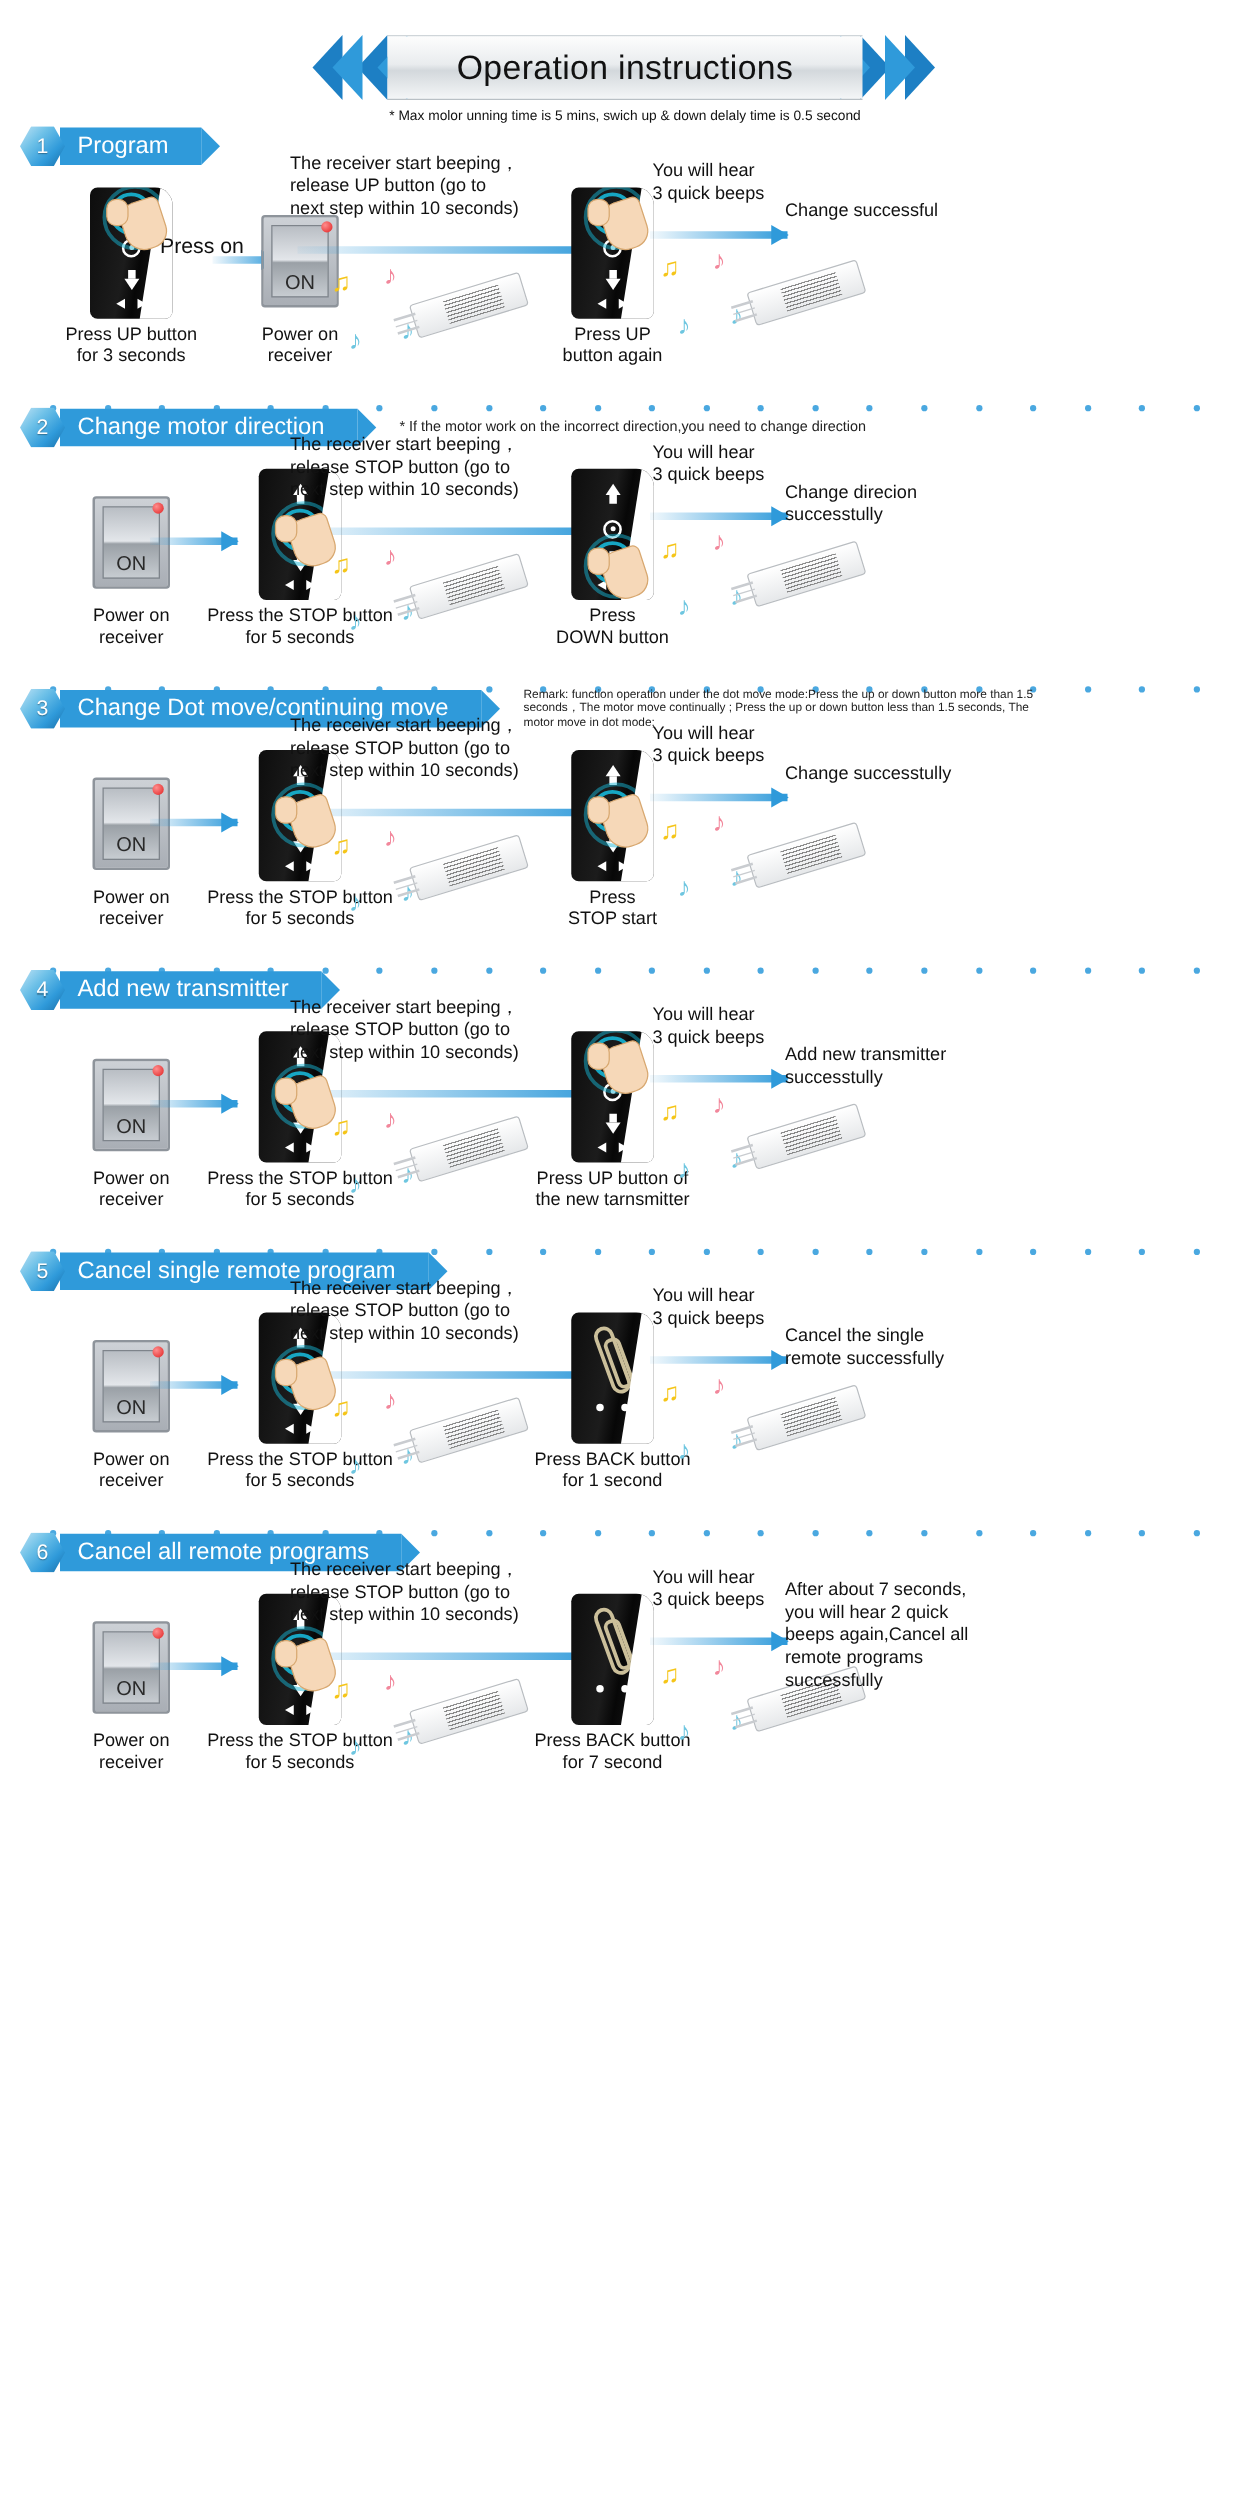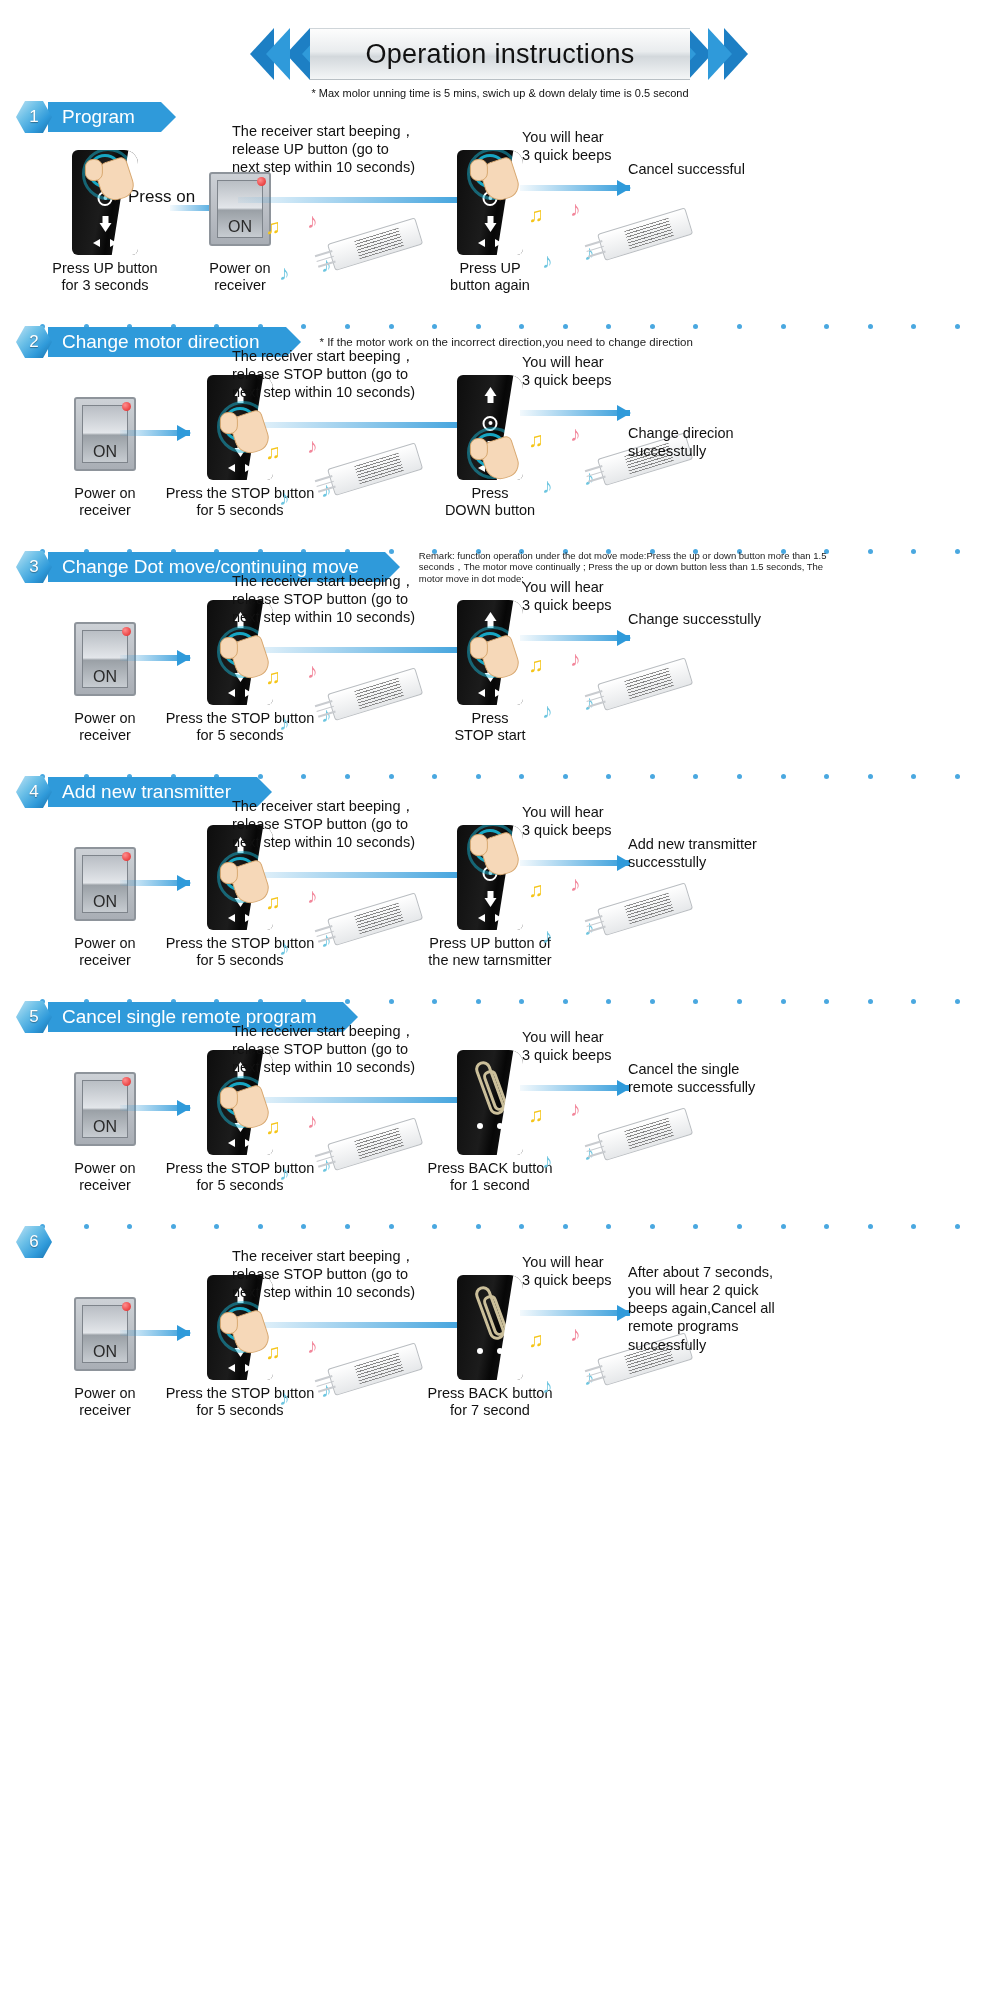--- a/index.html
+++ b/index.html
@@ -336,21 +336,21 @@
               <div class="lbl"></div>
               <div class="wires">
                 <i></i>
                 <i></i>
                 <i></i>
               </div>
             </div>
           </div>
         </div>
         <div class="txt res" style="left:628px;top:26px;width:190px;">
-          <div>Cancel successful</div>
+          <div>Change successful</div>
         </div>
       </div>
       <div class="divider">
         <i></i>
         <i></i>
         <i></i>
         <i></i>
         <i></i>
         <i></i>
         <i></i>
@@ -500,21 +500,21 @@
             <div class="body">
               <div class="lbl"></div>
               <div class="wires">
                 <i></i>
                 <i></i>
                 <i></i>
               </div>
             </div>
           </div>
         </div>
-        <div class="txt res" style="left:628px;top:26px;width:190px;margin-top:39px;">
+        <div class="txt res" style="left:628px;top:26px;width:190px;">
           <div>Change direcion</div>
           <div>successtully</div>
         </div>
       </div>
       <div class="divider">
         <i></i>
         <i></i>
         <i></i>
         <i></i>
         <i></i>
@@ -1017,20 +1017,23 @@
         <i></i>
         <i></i>
         <i></i>
         <i></i>
       </div>
     </div>
     <div class="section">
       <div class="sec-head">
         <div class="hexnum">
           <span>6</span>
+        </div>
+        <div class="sec-tab">
+          <span>Cancel all remote programs</span>
         </div>
       </div>
       <div class="flow">
         <div class="node" style="left:30px;top:14px;width:150px;">
           <div style="height:108px;display:flex;align-items:center;justify-content:center;">
             <div class="switch">
               <div class="led"></div>
               <div class="rocker">
                 <div class="on">ON</div>
               </div>

